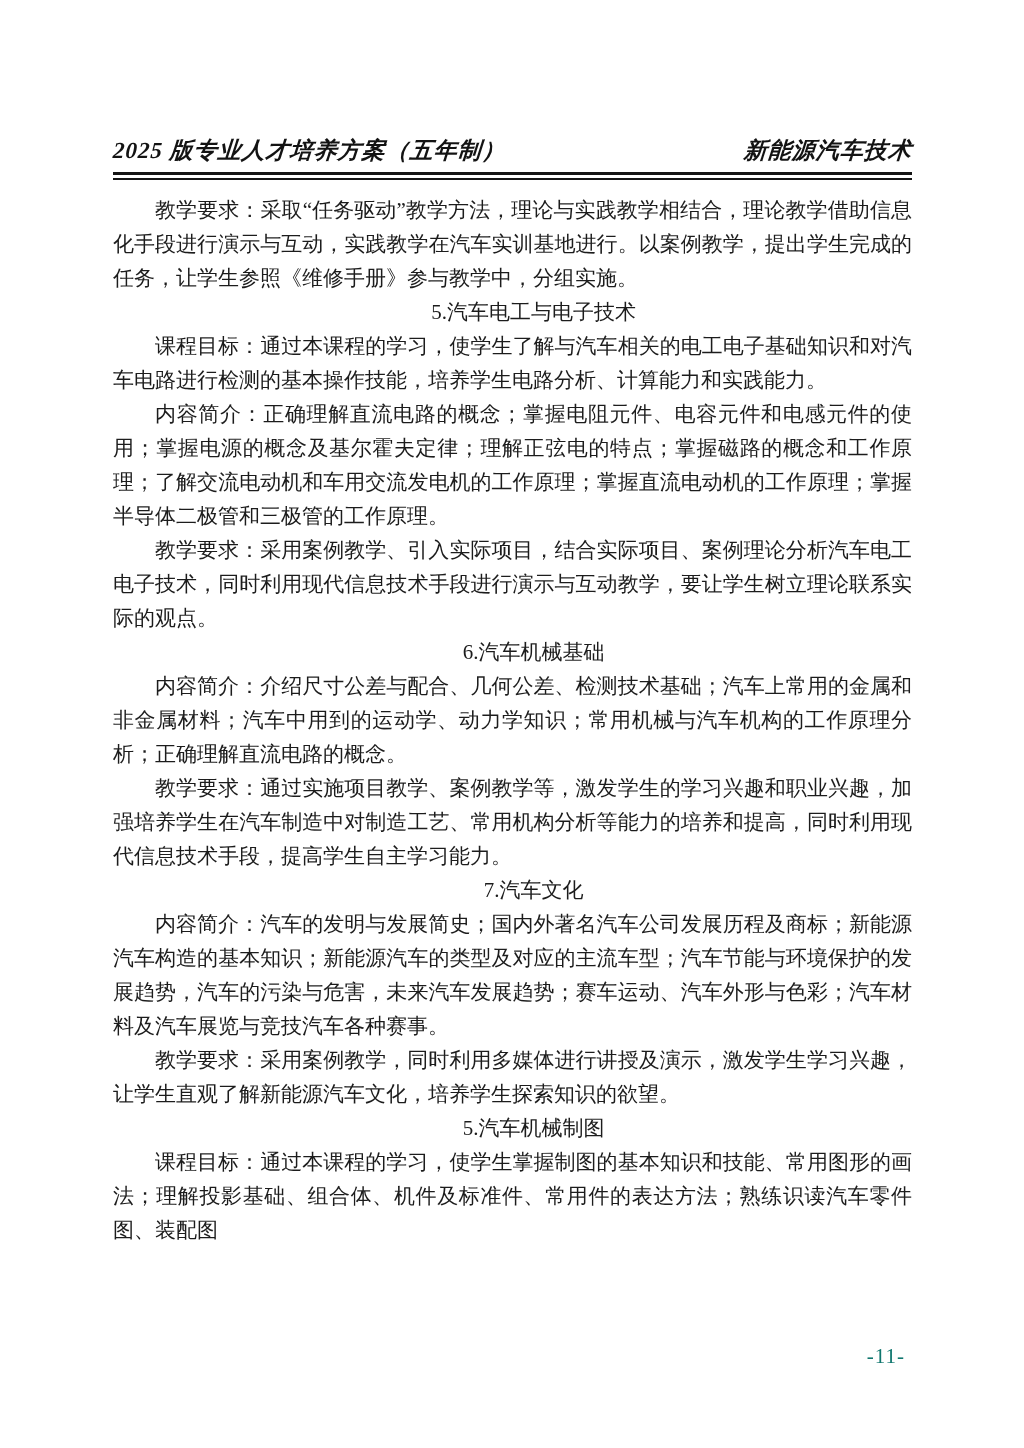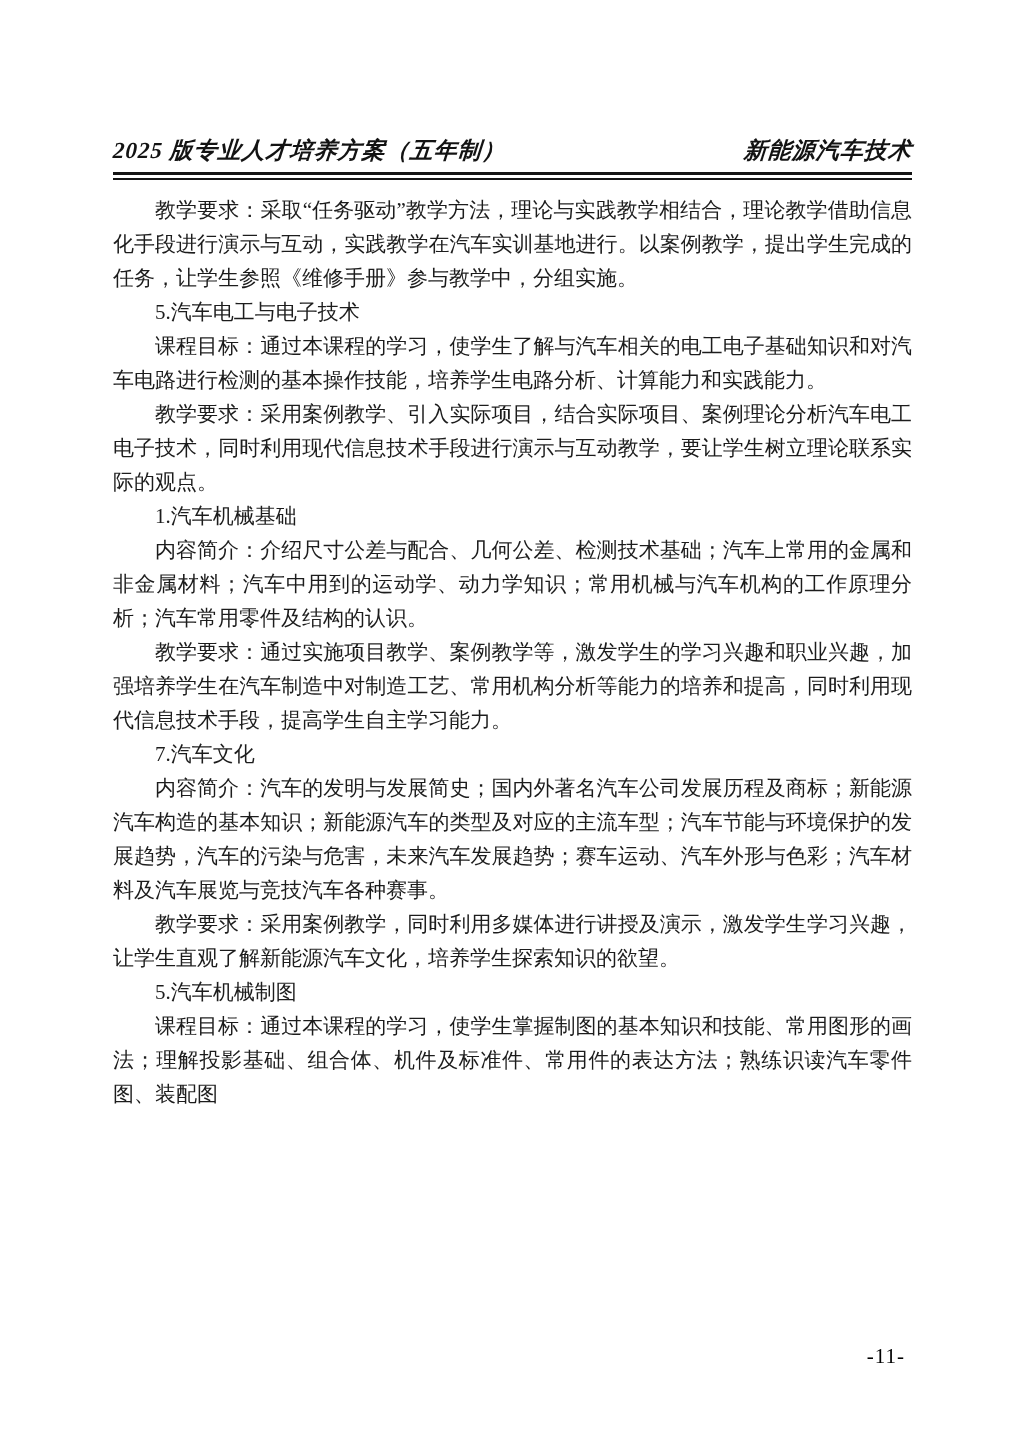--- a/index.html
+++ b/index.html
@@ -54,51 +54,52 @@
   }
   .doc-body p {
     margin: 0;
     text-indent: 2em;
   }
   .doc-body p.para {
     text-align: justify;
     text-justify: inter-character;
   }
   .doc-body p.heading {
-    text-align: left;
+    text-align: center;
   }
   
   .page-number {
     position: absolute;
     top: 1344px;
     right: 119px;
     font-size: 21px;
-    color: #000000;
+    color: #0f766e;
     letter-spacing: 1px;
   }
 </style>
 </head>
 <body>
 
 <div class="page">
 
   <div class="page-header">
     <span class="header-title">2025 版专业人才培养方案（五年制）</span>
     <span class="header-title">新能源汽车技术</span>
   </div>
 
   <div class="header-rule"></div>
 
   <div class="doc-body">
       <p class="para">教学要求：采取“任务驱动”教学方法，理论与实践教学相结合，理论教学借助信息化手段进行演示与互动，实践教学在汽车实训基地进行。以案例教学，提出学生完成的任务，让学生参照《维修手册》参与教学中，分组实施。</p>
       <p class="heading">5.汽车电工与电子技术</p>
       <p class="para">课程目标：通过本课程的学习，使学生了解与汽车相关的电工电子基础知识和对汽车电路进行检测的基本操作技能，培养学生电路分析、计算能力和实践能力。</p>
+      <p class="para">内容简介：正确理解直流电路的概念；掌握电阻元件、电容元件和电感元件的使用；掌握电源的概念及基尔霍夫定律；理解正弦电的特点；掌握磁路的概念和工作原理；了解交流电动机和车用交流发电机的工作原理；掌握直流电动机的工作原理；掌握半导体二极管和三极管的工作原理。</p>
       <p class="para">教学要求：采用案例教学、引入实际项目，结合实际项目、案例理论分析汽车电工电子技术，同时利用现代信息技术手段进行演示与互动教学，要让学生树立理论联系实际的观点。</p>
-      <p class="heading">1.汽车机械基础</p>
-      <p class="para">内容简介：介绍尺寸公差与配合、几何公差、检测技术基础；汽车上常用的金属和非金属材料；汽车中用到的运动学、动力学知识；常用机械与汽车机构的工作原理分析；汽车常用零件及结构的认识。</p>
+      <p class="heading">6.汽车机械基础</p>
+      <p class="para">内容简介：介绍尺寸公差与配合、几何公差、检测技术基础；汽车上常用的金属和非金属材料；汽车中用到的运动学、动力学知识；常用机械与汽车机构的工作原理分析；正确理解直流电路的概念。</p>
       <p class="para">教学要求：通过实施项目教学、案例教学等，激发学生的学习兴趣和职业兴趣，加强培养学生在汽车制造中对制造工艺、常用机构分析等能力的培养和提高，同时利用现代信息技术手段，提高学生自主学习能力。</p>
       <p class="heading">7.汽车文化</p>
       <p class="para">内容简介：汽车的发明与发展简史；国内外著名汽车公司发展历程及商标；新能源汽车构造的基本知识；新能源汽车的类型及对应的主流车型；汽车节能与环境保护的发展趋势，汽车的污染与危害，未来汽车发展趋势；赛车运动、汽车外形与色彩；汽车材料及汽车展览与竞技汽车各种赛事。</p>
       <p class="para">教学要求：采用案例教学，同时利用多媒体进行讲授及演示，激发学生学习兴趣，让学生直观了解新能源汽车文化，培养学生探索知识的欲望。</p>
       <p class="heading">5.汽车机械制图</p>
       <p class="para">课程目标：通过本课程的学习，使学生掌握制图的基本知识和技能、常用图形的画法；理解投影基础、组合体、机件及标准件、常用件的表达方法；熟练识读汽车零件图、装配图</p>
     </div>
 
   <div class="page-number">-11-</div>
 

